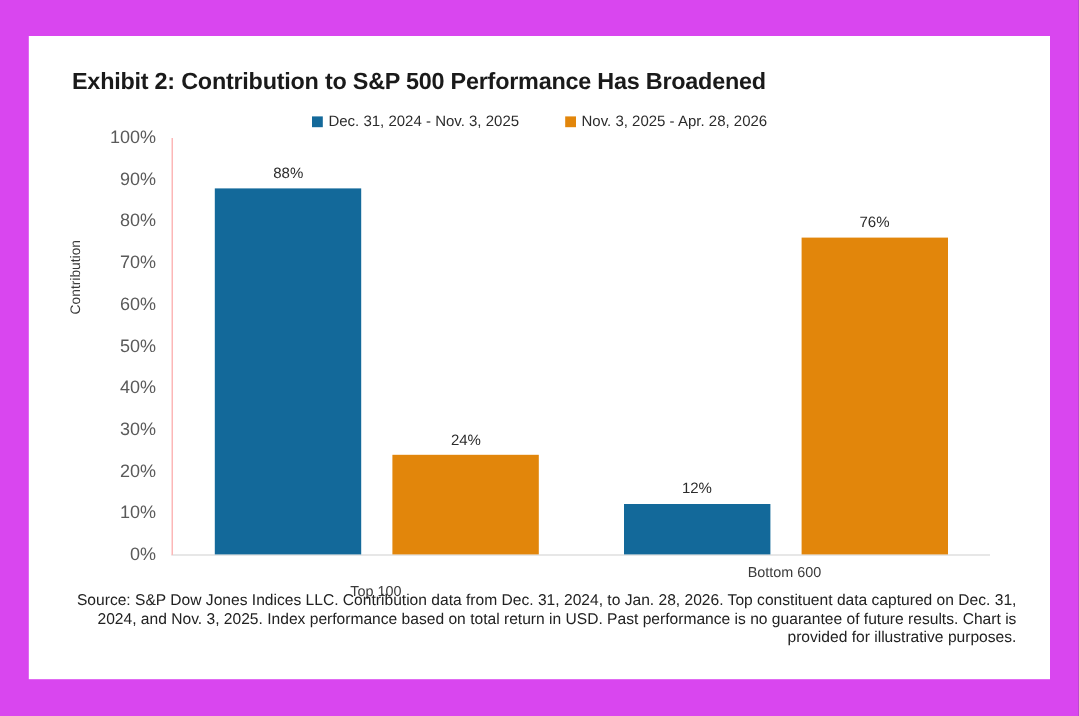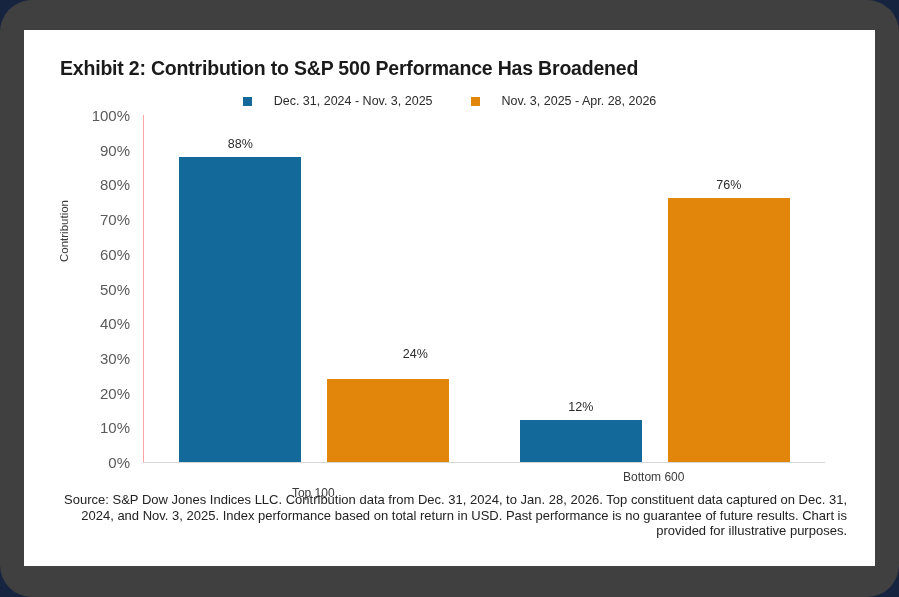--- a/index.html
+++ b/index.html
@@ -12,22 +12,21 @@
     background: #17243f;
     font-family: "Liberation Sans", sans-serif;
     overflow: hidden;
   }
 
   #frame {
     position: absolute;
     left: 0; top: 0;
     width: 899px;
     height: 597px;
-    background: #404040;
-    border-radius: 32px;
+    background: #d946ef;
   }
 
   #card {
     position: absolute;
     left: 24px;
     top: 30px;
     width: 851px;
     height: 536px;
     background: #ffffff;
     box-sizing: border-box;
@@ -53,21 +52,21 @@
     top: 64px;
     width: 851px;
     display: flex;
     justify-content: center;
     align-items: center;
     gap: 38px;
   }
   .legend-item {
     display: flex;
     align-items: center;
-    gap: 22px;
+    gap: 5px;
     justify-content: space-between;
   }
   .legend-swatch {
     width: 9px;
     height: 9px;
     display: inline-block;
     flex: none;
   }
   .legend-label {
     font-size: 12.5px;
@@ -193,21 +192,21 @@
           <div class="y-tick" style="top: 104.1px;">70%</div>
           <div class="y-tick" style="top: 69.4px;">80%</div>
           <div class="y-tick" style="top: 34.7px;">90%</div>
           <div class="y-tick" style="top: 0px;">100%</div>
         </div>
 
       <div id="plot-area">
           <div class="bar" style="left: 35.25px; width: 122px; height: 305.36px; background: rgb(19, 105, 154);"></div>
           <div class="bar-value" style="left: 96.25px; top: 21.64px;">88%</div>
           <div class="bar" style="left: 183.25px; width: 122px; height: 83.28px; background: rgb(226, 134, 11);"></div>
-          <div class="bar-value" style="left: 244.25px; top: 232px; margin-left: 27px;">24%</div>
+          <div class="bar-value" style="left: 244.25px; top: 245px;">24%</div>
           <div class="bar" style="left: 375.75px; width: 122px; height: 41.64px; background: rgb(19, 105, 154);"></div>
           <div class="bar-value" style="left: 436.75px; top: 285.36px;">12%</div>
           <div class="bar" style="left: 523.75px; width: 122px; height: 263.72px; background: rgb(226, 134, 11);"></div>
           <div class="bar-value" style="left: 584.75px; top: 63.28px;">76%</div>
         </div>
 
     <div class="x-label" style="left: 289.25px; margin-top: 16px;">Top 100</div>
         <div class="x-label" style="left: 629.75px;">Bottom 600</div>
       </div>
 

